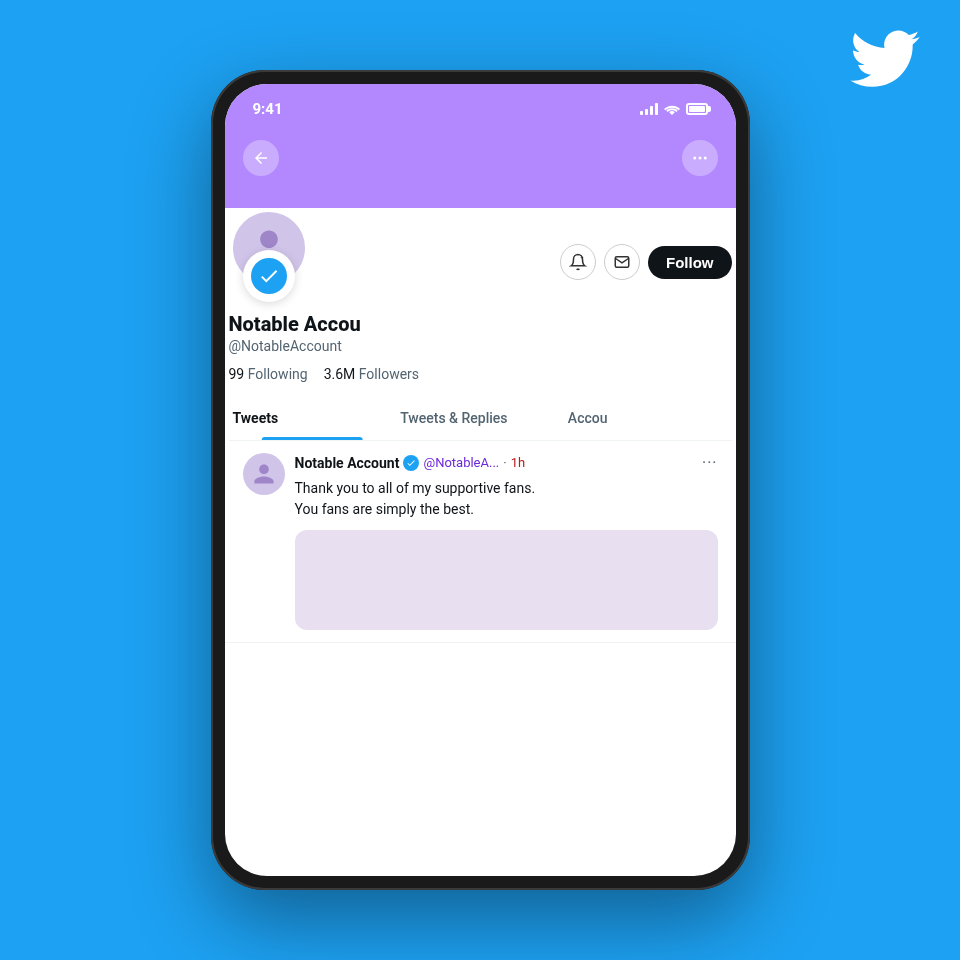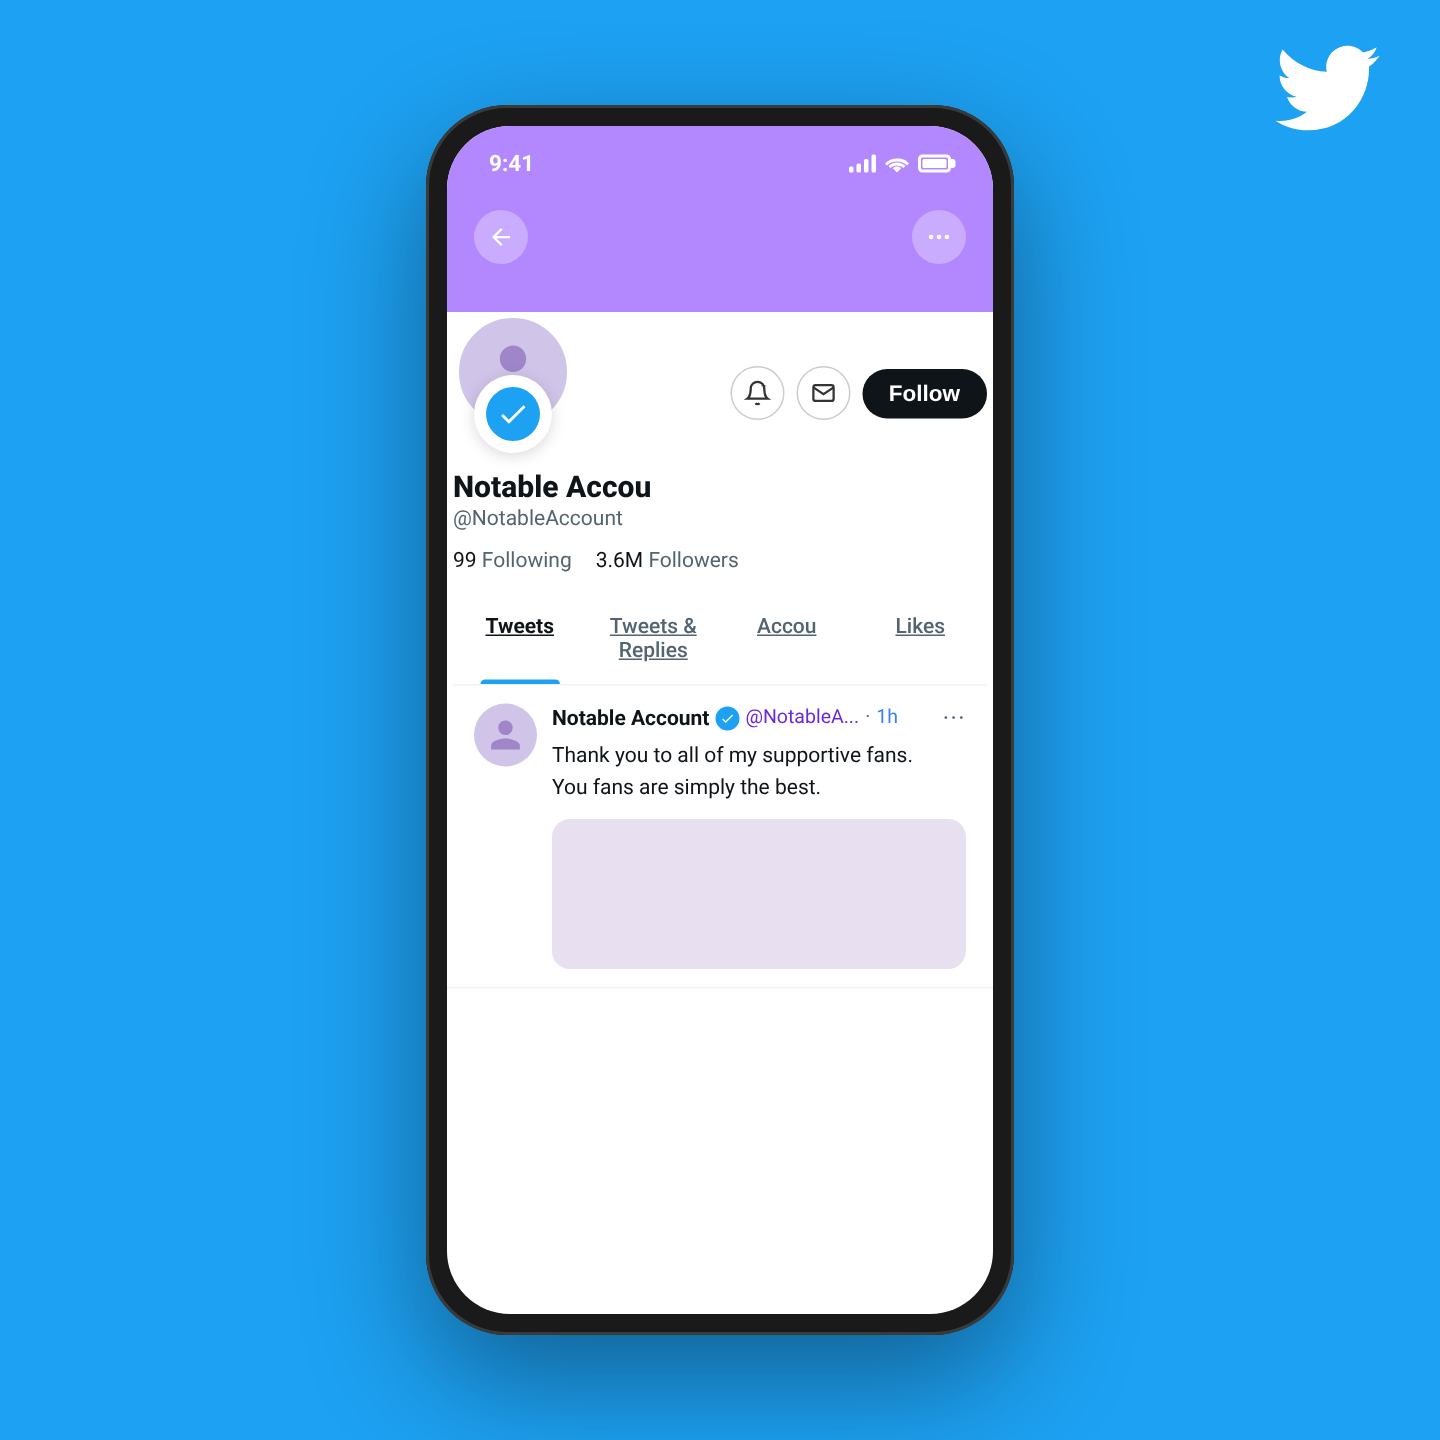--- a/index.html
+++ b/index.html
@@ -18,21 +18,21 @@
     .twitter-logo-corner {
       position: absolute;
       top: 30px;
       right: 40px;
       width: 70px;
       height: 57px;
     }
 
     .phone-wrapper {
       position: relative;
-      width: 392px;
+      width: 539px;
       height: 820px;
     }
 
     .phone-shell {
       position: absolute;
       inset: 0;
       background: #1a1a1a;
       border-radius: 54px;
       box-shadow: 0 30px 80px rgba(0,0,0,0.4), inset 0 0 0 2px #3a3a3a;
     }
@@ -275,28 +275,27 @@
 
     
     .tabs-row {
       display: flex;
       border-bottom: 1px solid #eff3f4;
       margin-top: 14px;
     }
 
     .tab-item {
       flex: 1;
-      text-align: center;
+      text-align: left;
       padding: 14px 4px;
       font-size: 14px;
       font-weight: 500;
       color: #536471;
       cursor: pointer;
       position: relative;
-      text-decoration: underline;
     }
 
     .tab-item.active {
       color: #0f1419;
       font-weight: 700;
     }
 
     .tab-item.active::after {
       content: '';
       position: absolute;
@@ -358,21 +357,21 @@
       justify-content: center;
     }
 
     .tweet-handle {
       font-size: 13px;
       color: #6d28d9;
     }
 
     .tweet-time {
       font-size: 13px;
-      color: #3b82f6;
+      color: #b91c1c;
     }
 
     .tweet-more {
       margin-left: auto;
       color: #536471;
       font-size: 16px;
       letter-spacing: 1px;
     }
 
     .tweet-text {
@@ -491,21 +490,20 @@
         <span>
           <span class="stat-count">3.6M</span>
           <span class="stat-label"> Followers</span>
         </span>
       </div>
 
       <div class="tabs-row">
         <div class="tab-item active">Tweets</div>
         <div class="tab-item">Tweets &amp; Replies</div>
         <div class="tab-item">Accou</div>
-        <div class="tab-item">Likes</div>
       </div>
     </div>
 
     <div class="tweet-section">
       <div class="tweet-row">
         <div class="tweet-avatar">
           <svg width="24" height="24" viewBox="0 0 24 24" fill="#9e86c8">
             <path d="M12 12c2.7 0 4.8-2.1 4.8-4.8S14.7 2.4 12 2.4 7.2 4.5 7.2 7.2 9.3 12 12 12zm0 2.4c-3.2 0-9.6 1.6-9.6 4.8v2.4h19.2v-2.4c0-3.2-6.4-4.8-9.6-4.8z"></path>
           </svg>
         </div>

